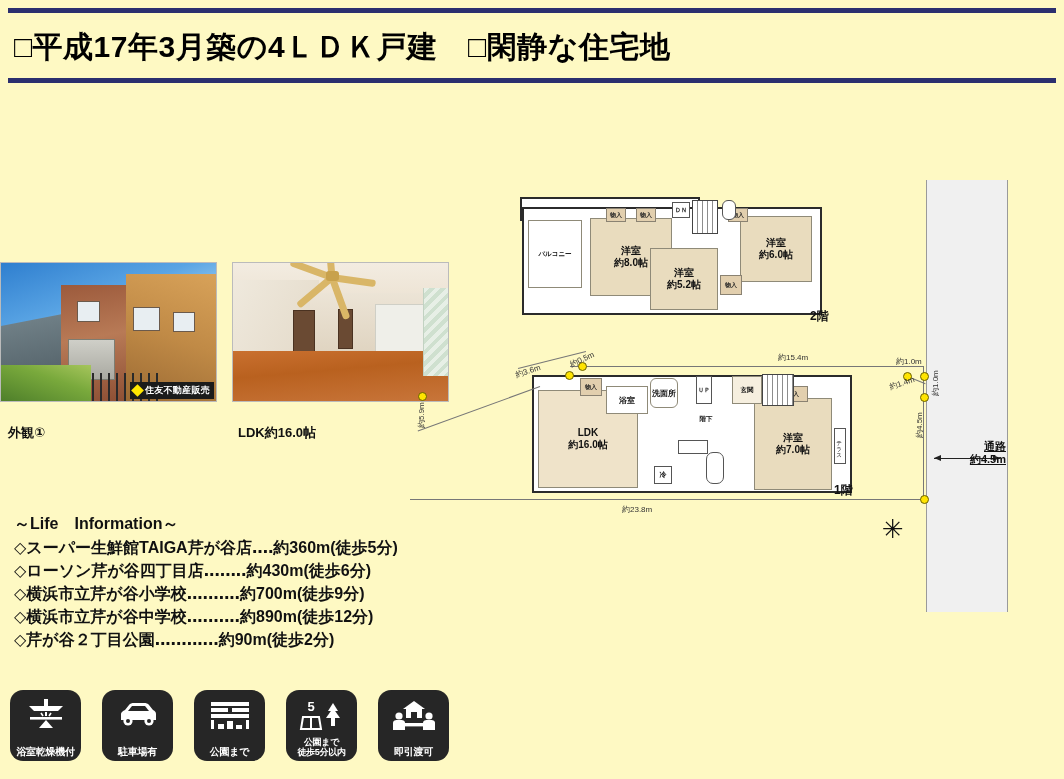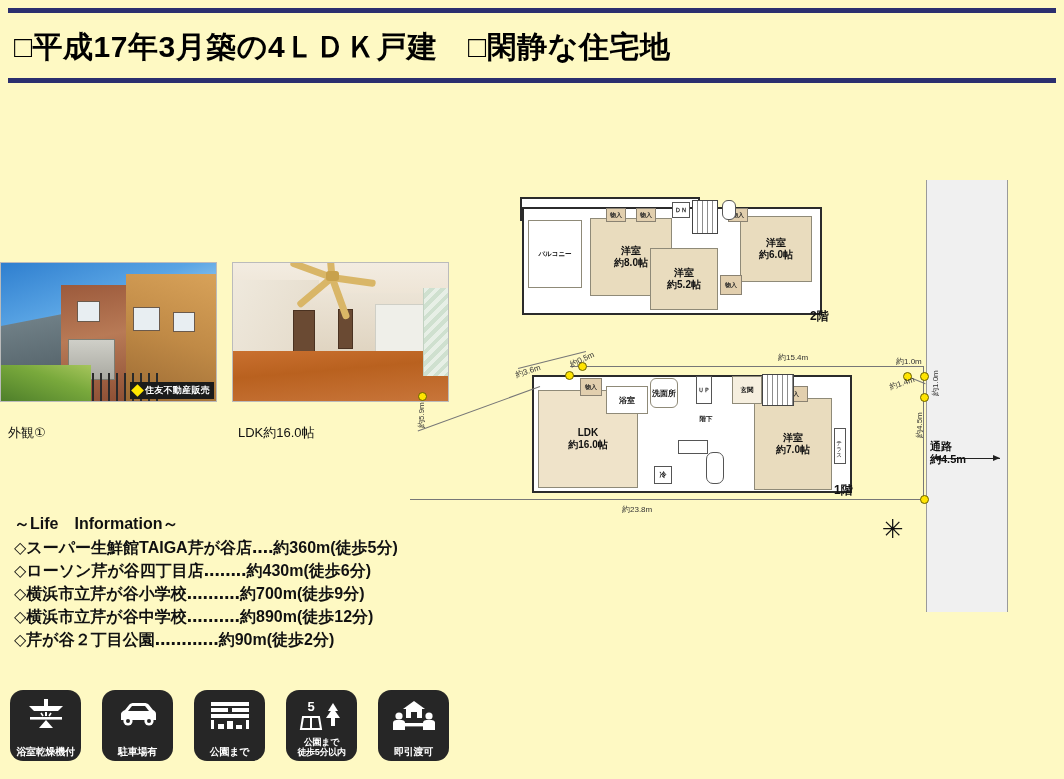--- a/index.html
+++ b/index.html
@@ -163,21 +163,21 @@
     border: 1px solid #cfcfc6;
   }
   .in-curtain {
     position: absolute; right: 0; top: 18%; width: 11%; height: 64%;
     background: repeating-linear-gradient(135deg, #e7efe6 0 4px, #cfe0cf 4px 8px);
     border-left: 1px solid #c2d2c2;
   }
   .ph-caption {
     position: absolute;
     font-size: 13px;
-    font-weight: normal;
+    font-weight: bold;
     color: #111;
     white-space: nowrap;
   }
   #cap-exterior { left: 8px;  top: 424px; }
   #cap-ldk      { left: 238px; top: 424px; }
 
   
   #life {
     position: absolute;
     left: 14px;
@@ -339,23 +339,24 @@
     transform: rotate(-90deg);
     transform-origin: left top;
   }
   .dim.slant { transform: rotate(-18deg); transform-origin: left top; }
   .dim.slant2 { transform: rotate(-25deg); transform-origin: left top; }
   .road-label {
     position: absolute;
     font-size: 11px;
     font-weight: bold;
     color: #111;
-    text-align: left;
+    text-align: right;
     white-space: pre-line;
     line-height: 13px;
+    text-decoration: underline;
   }
   .arrow-h {
     position: absolute;
     height: 1px;
     background: #222;
   }
   .arrow-h::before, .arrow-h::after {
     content: "";
     position: absolute;
     top: -3px;

